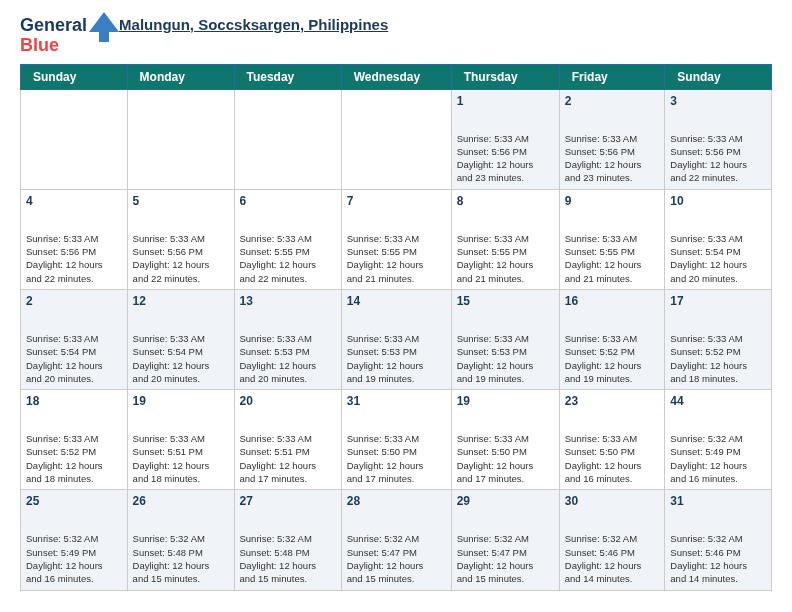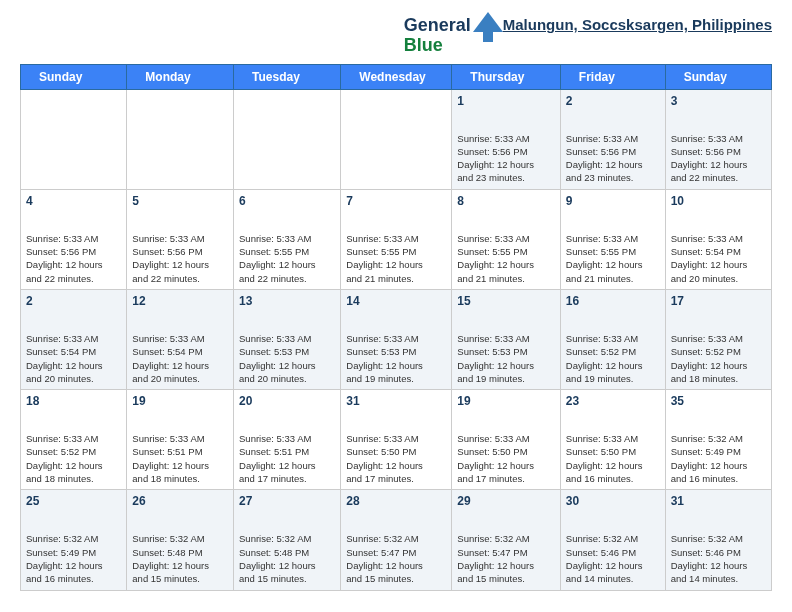--- a/index.html
+++ b/index.html
@@ -9,35 +9,35 @@
       width: 792px;
       min-height: 612px;
     }
     .page {
       width: 792px;
       padding: 16px 20px;
     }
     .header {
       display: flex;
       align-items: flex-start;
-      justify-content: flex-end;
+      justify-content: flex-start;
       margin-bottom: 8px;
     }
     .logo {
       display: flex;
       flex-direction: column;
       align-items: flex-start;
     }
     .logo-text {
       font-size: 18px;
       font-weight: bold;
       color: #1a3a5c;
       line-height: 1.1;
     }
-    .logo-text .blue { color: #15803d; }
+    .logo-text .blue { color: #ef4444; }
     .title-block {
       text-align: right;
     }
     .main-title {
       font-size: 36px;
       font-weight: bold;
       color: #1a3a5c;
       line-height: 1.1;
     }
     .subtitle {
@@ -45,25 +45,25 @@
       color: #1a3a5c;
       font-weight: bold;
       text-decoration: underline;
     }
     .calendar {
       width: 100%;
       border-collapse: collapse;
       margin-top: 4px;
     }
     .calendar thead tr th {
-      background-color: #3b82f6;
+      background-color: #0f766e;
       color: #fff;
       font-size: 12px;
       font-weight: bold;
-      padding: 5px 18px;
+      padding: 5px 12px;
       text-align: left;
       border: 1px solid #2a6aa0;
     }
     .calendar tbody tr td {
       border: 1px solid #ccc;
       vertical-align: top;
       padding: 4px 5px;
       width: 113px;
       min-height: 80px;
       font-size: 10px;
@@ -291,21 +291,21 @@
 and 17 minutes.</div>
           </td>
           <td>
             <span class="day-number">23</span>
             <div class="day-info" style="white-space: pre-line;">Sunrise: 5:33 AM
 Sunset: 5:50 PM
 Daylight: 12 hours
 and 16 minutes.</div>
           </td>
           <td>
-            <span class="day-number">35</span>
+            <span class="day-number">44</span>
             <div class="day-info" style="white-space: pre-line;">Sunrise: 5:32 AM
 Sunset: 5:49 PM
 Daylight: 12 hours
 and 16 minutes.</div>
           </td>
         </tr>
         <tr>
           <td>
             <span class="day-number">25</span>
             <div class="day-info" style="white-space: pre-line;">Sunrise: 5:32 AM

